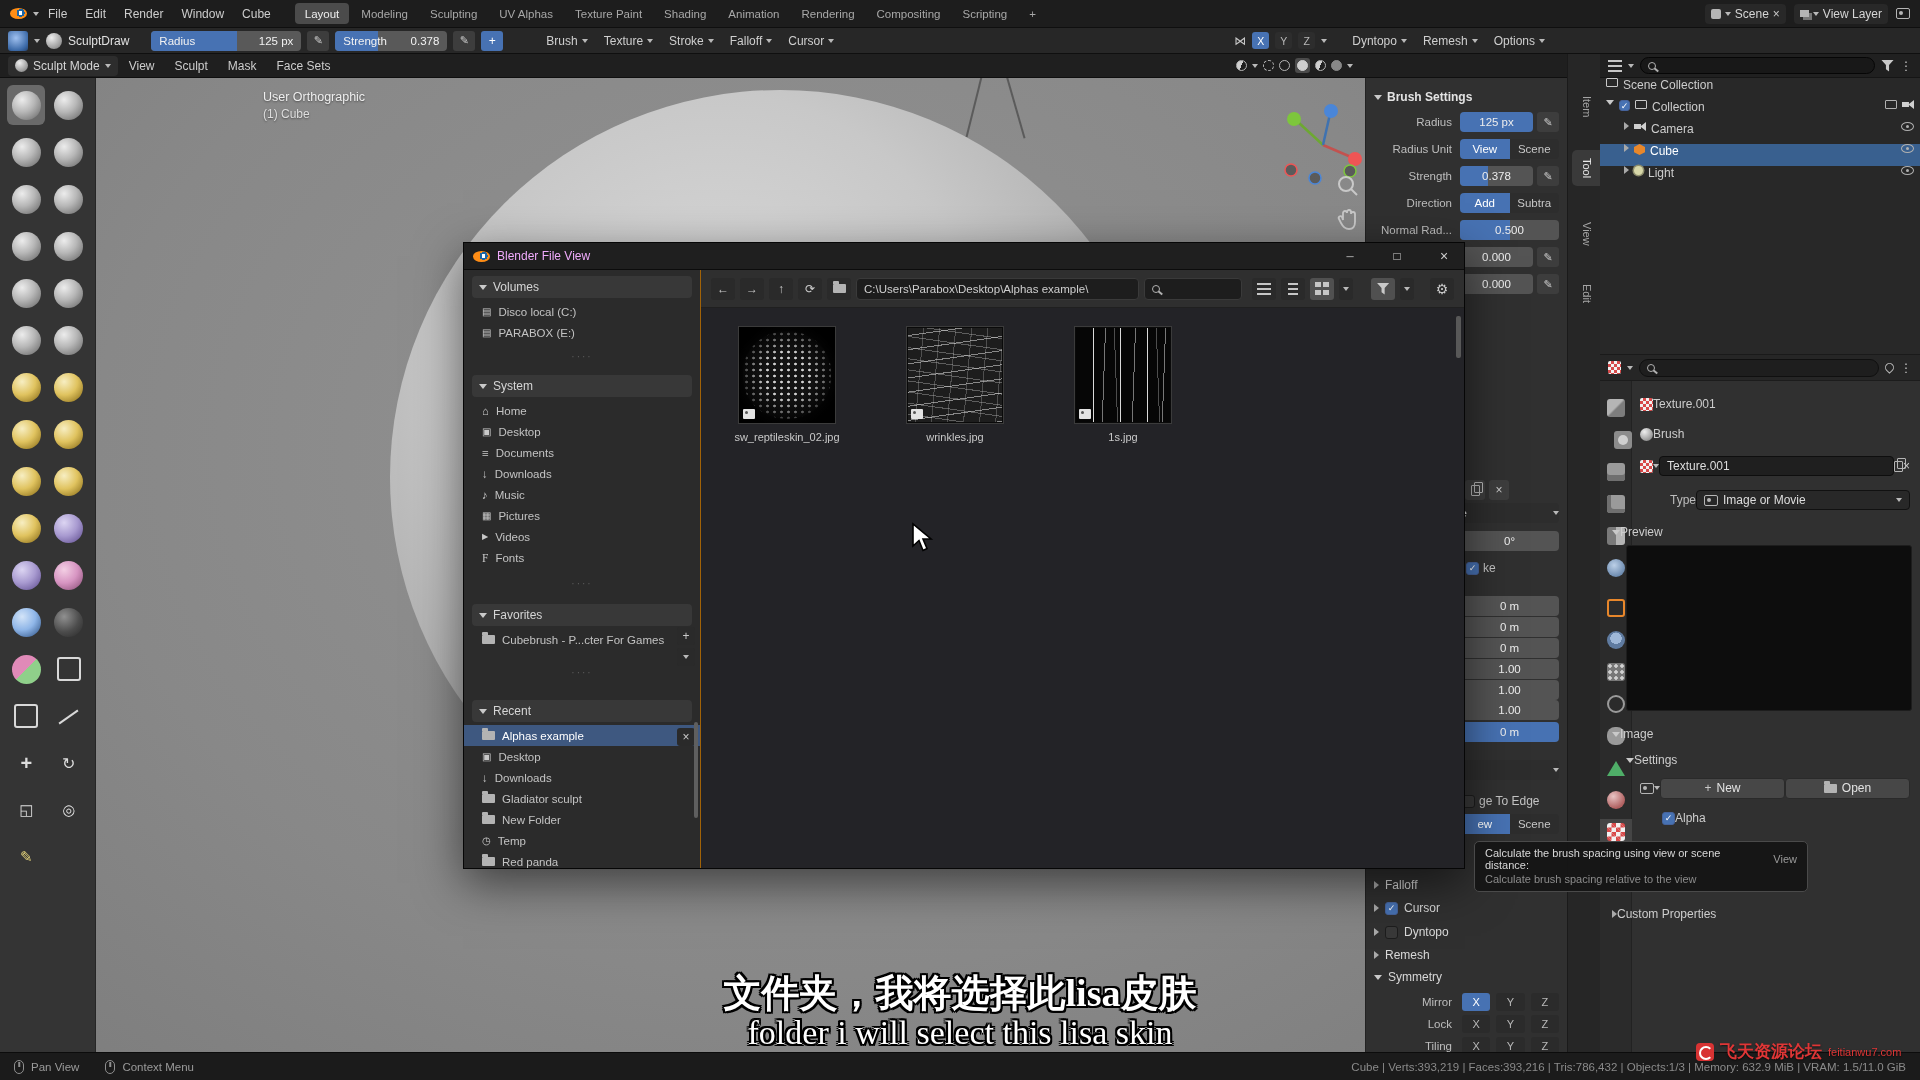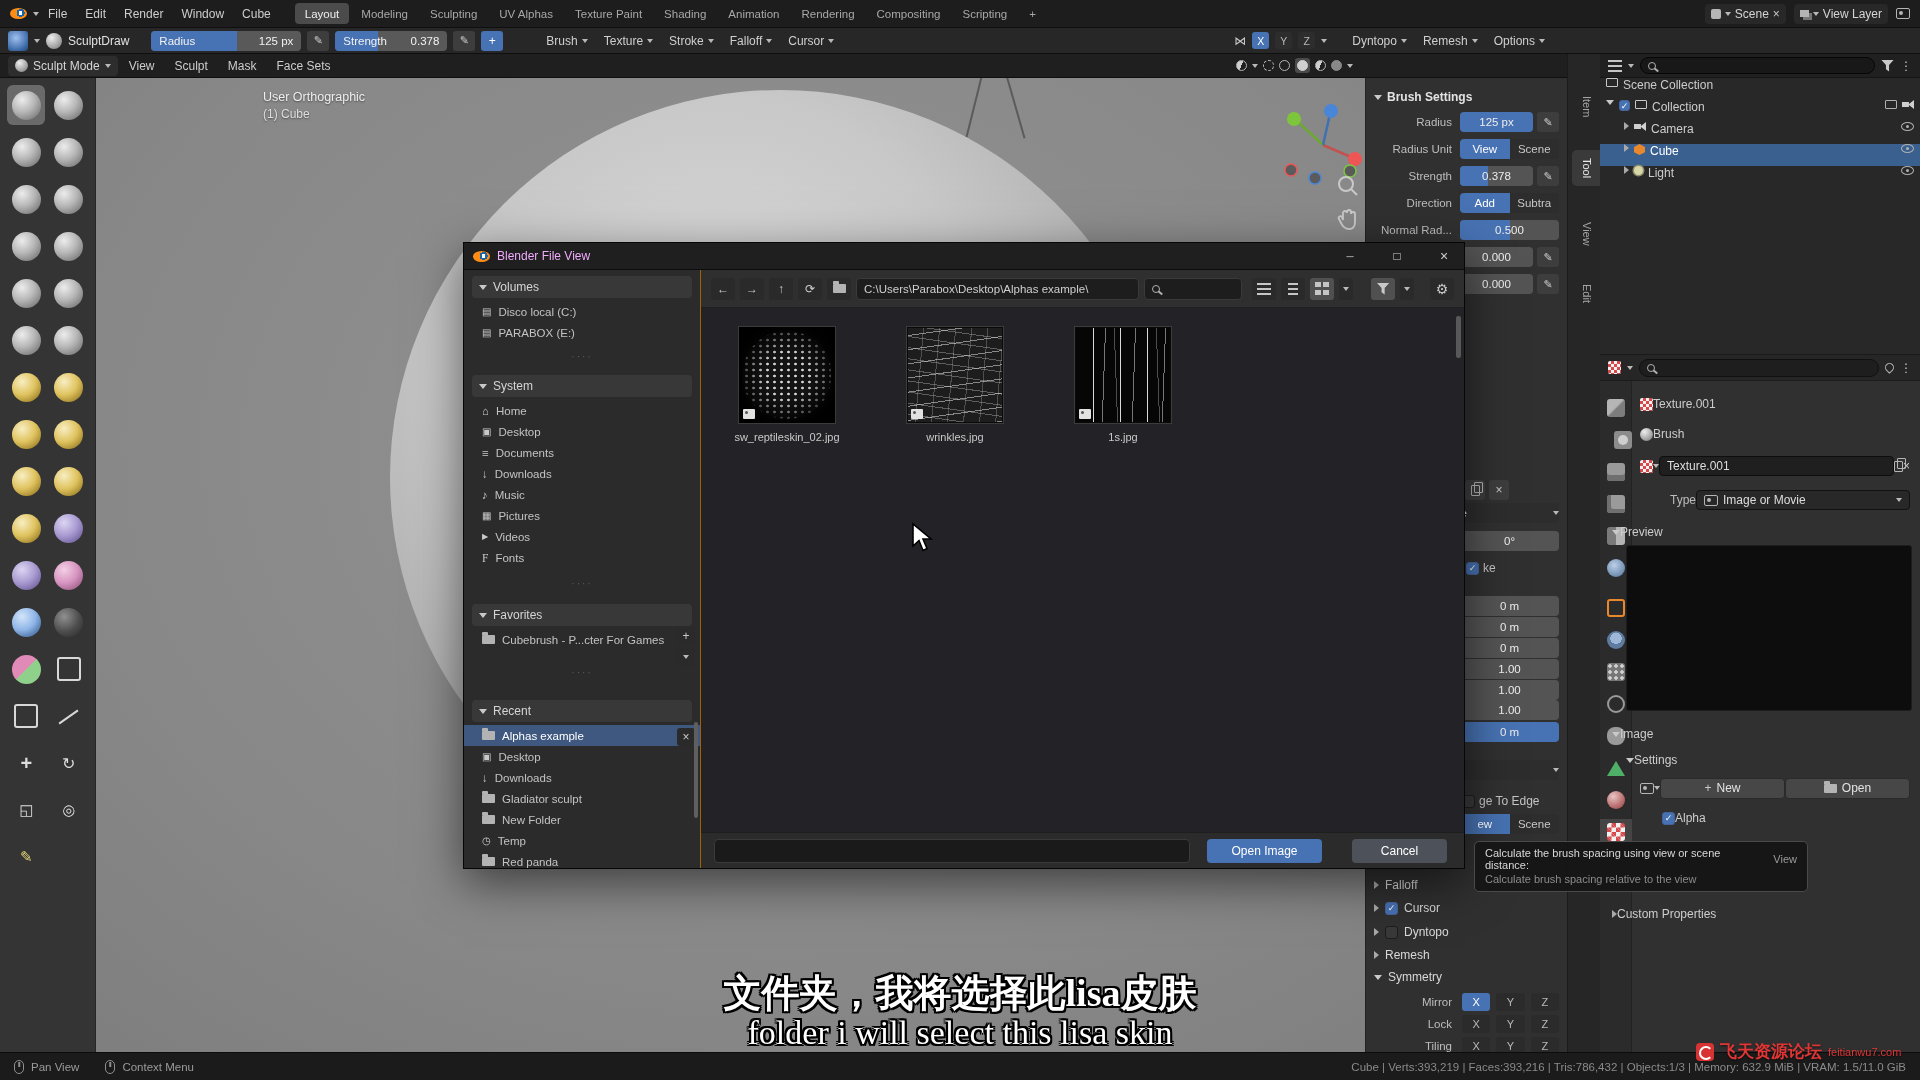--- a/index.html
+++ b/index.html
@@ -977,25 +977,20 @@
             <div class="fname">wrinkles.jpg</div>
           </div>
           <div class="fcard">
             <div class="thumb scratch">
                 <span class="badge"></span>
               </div>
             <div class="fname">1s.jpg</div>
           </div>
           <div class="abs" style="right:3px;top:8px;width:5px;height:42px;background:#585858;border-radius:2px"></div>
         </div>
-        <div class="dlg-exec">
-          <input class="finput abs" style="left: 13px; top: 6px; width: 476px; height: 24px; background: rgb(26, 26, 26);" value="">
-          <div class="exbtn" style="left:506px;width:115px;background:#4772b3">Open Image</div>
-          <div class="exbtn" style="left:651px;width:95px;background:#4d525a">Cancel</div>
-        </div>
       </div>
     </div>
   </div>
 
   <div class="tooltipbox abs">
     <div class="row" style="gap:10px">
       <span style="color:#d8d8d8">Calculate the brush spacing using view or scene distance:</span>
       <span class="spacer"></span>
       <span style="color:#9a9a9a">View</span>
     </div>

